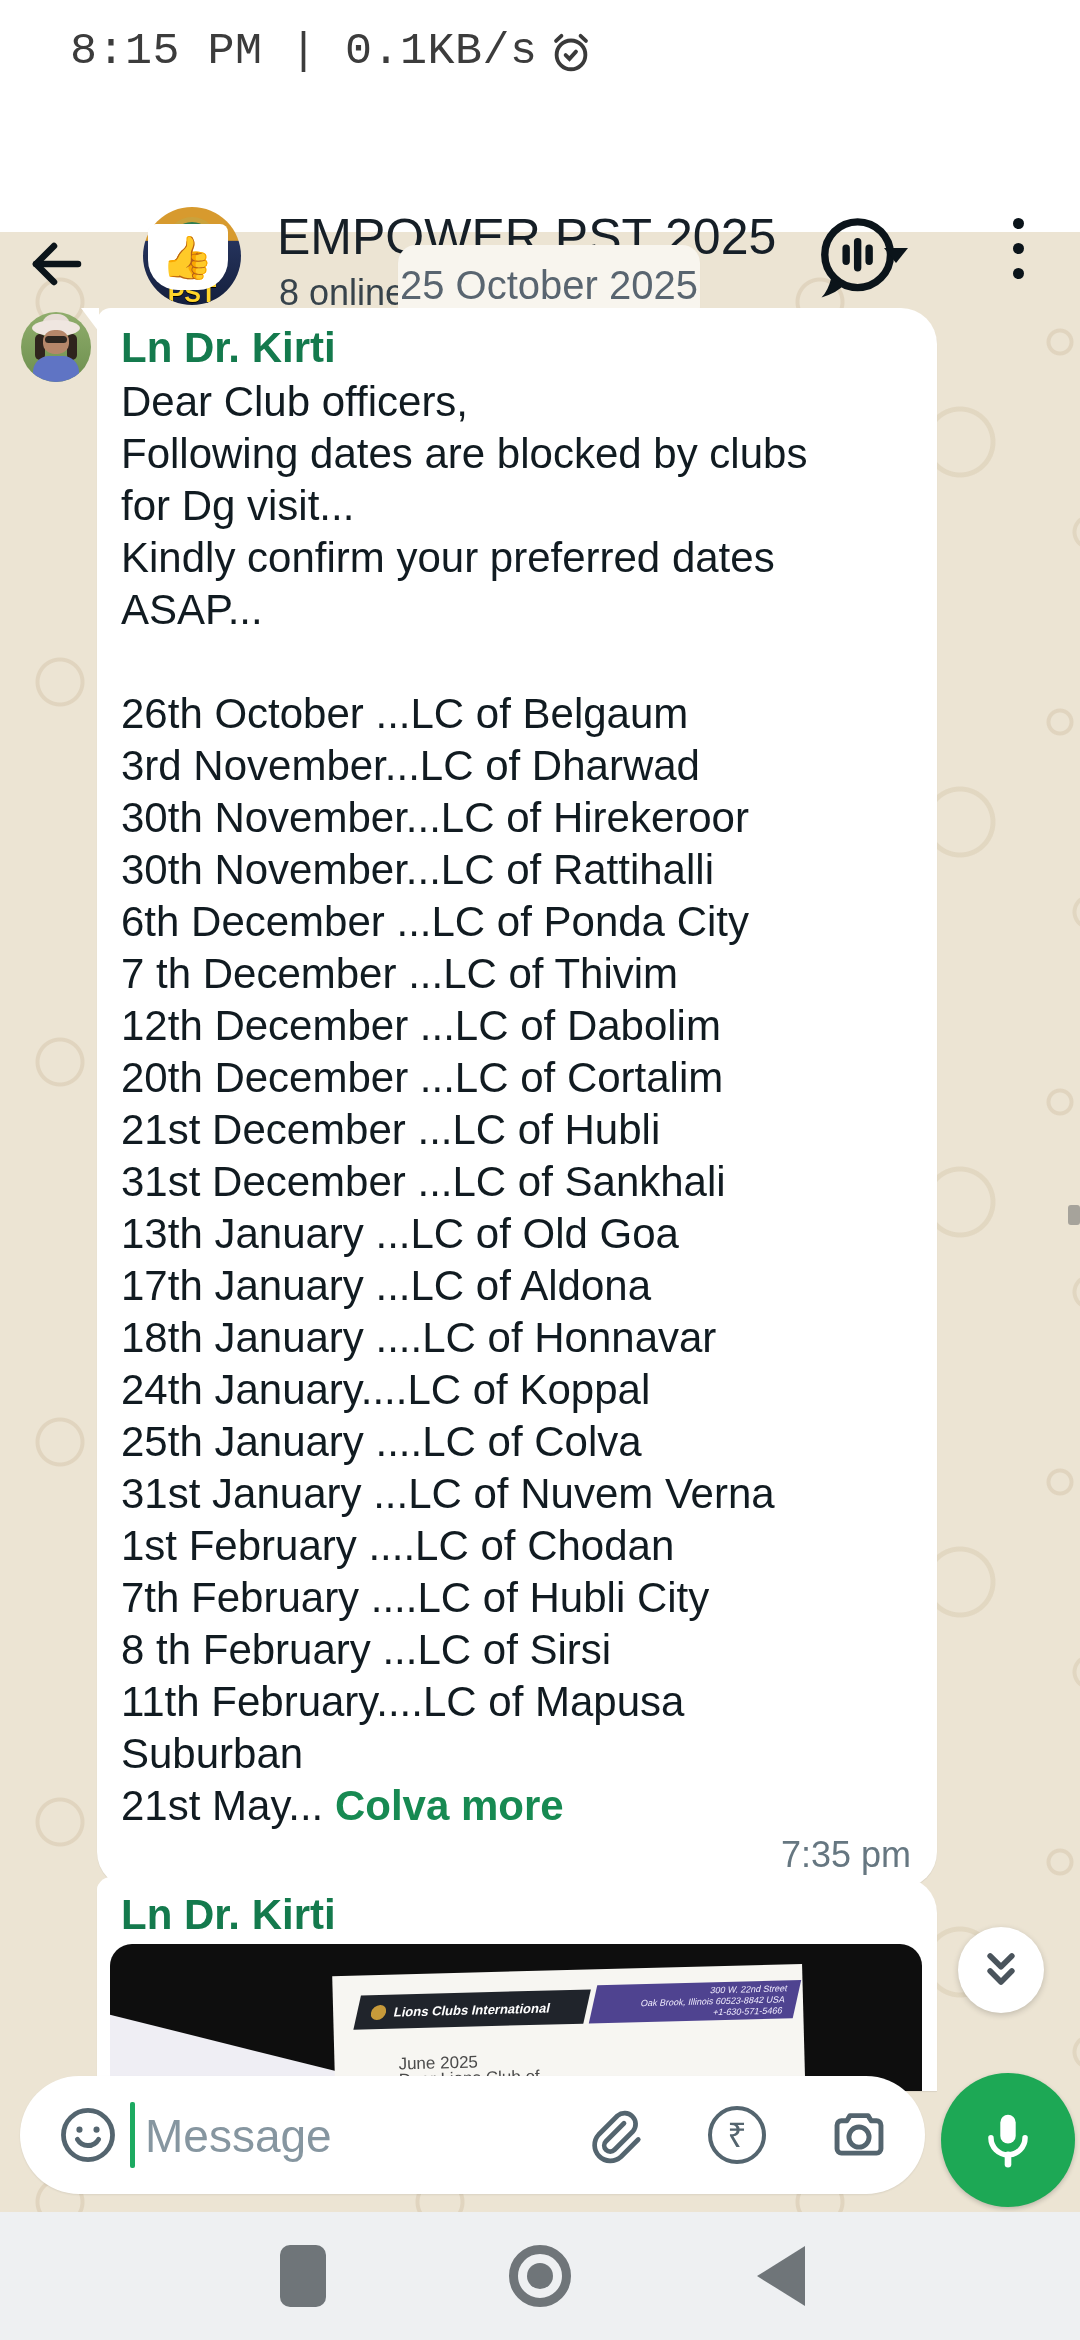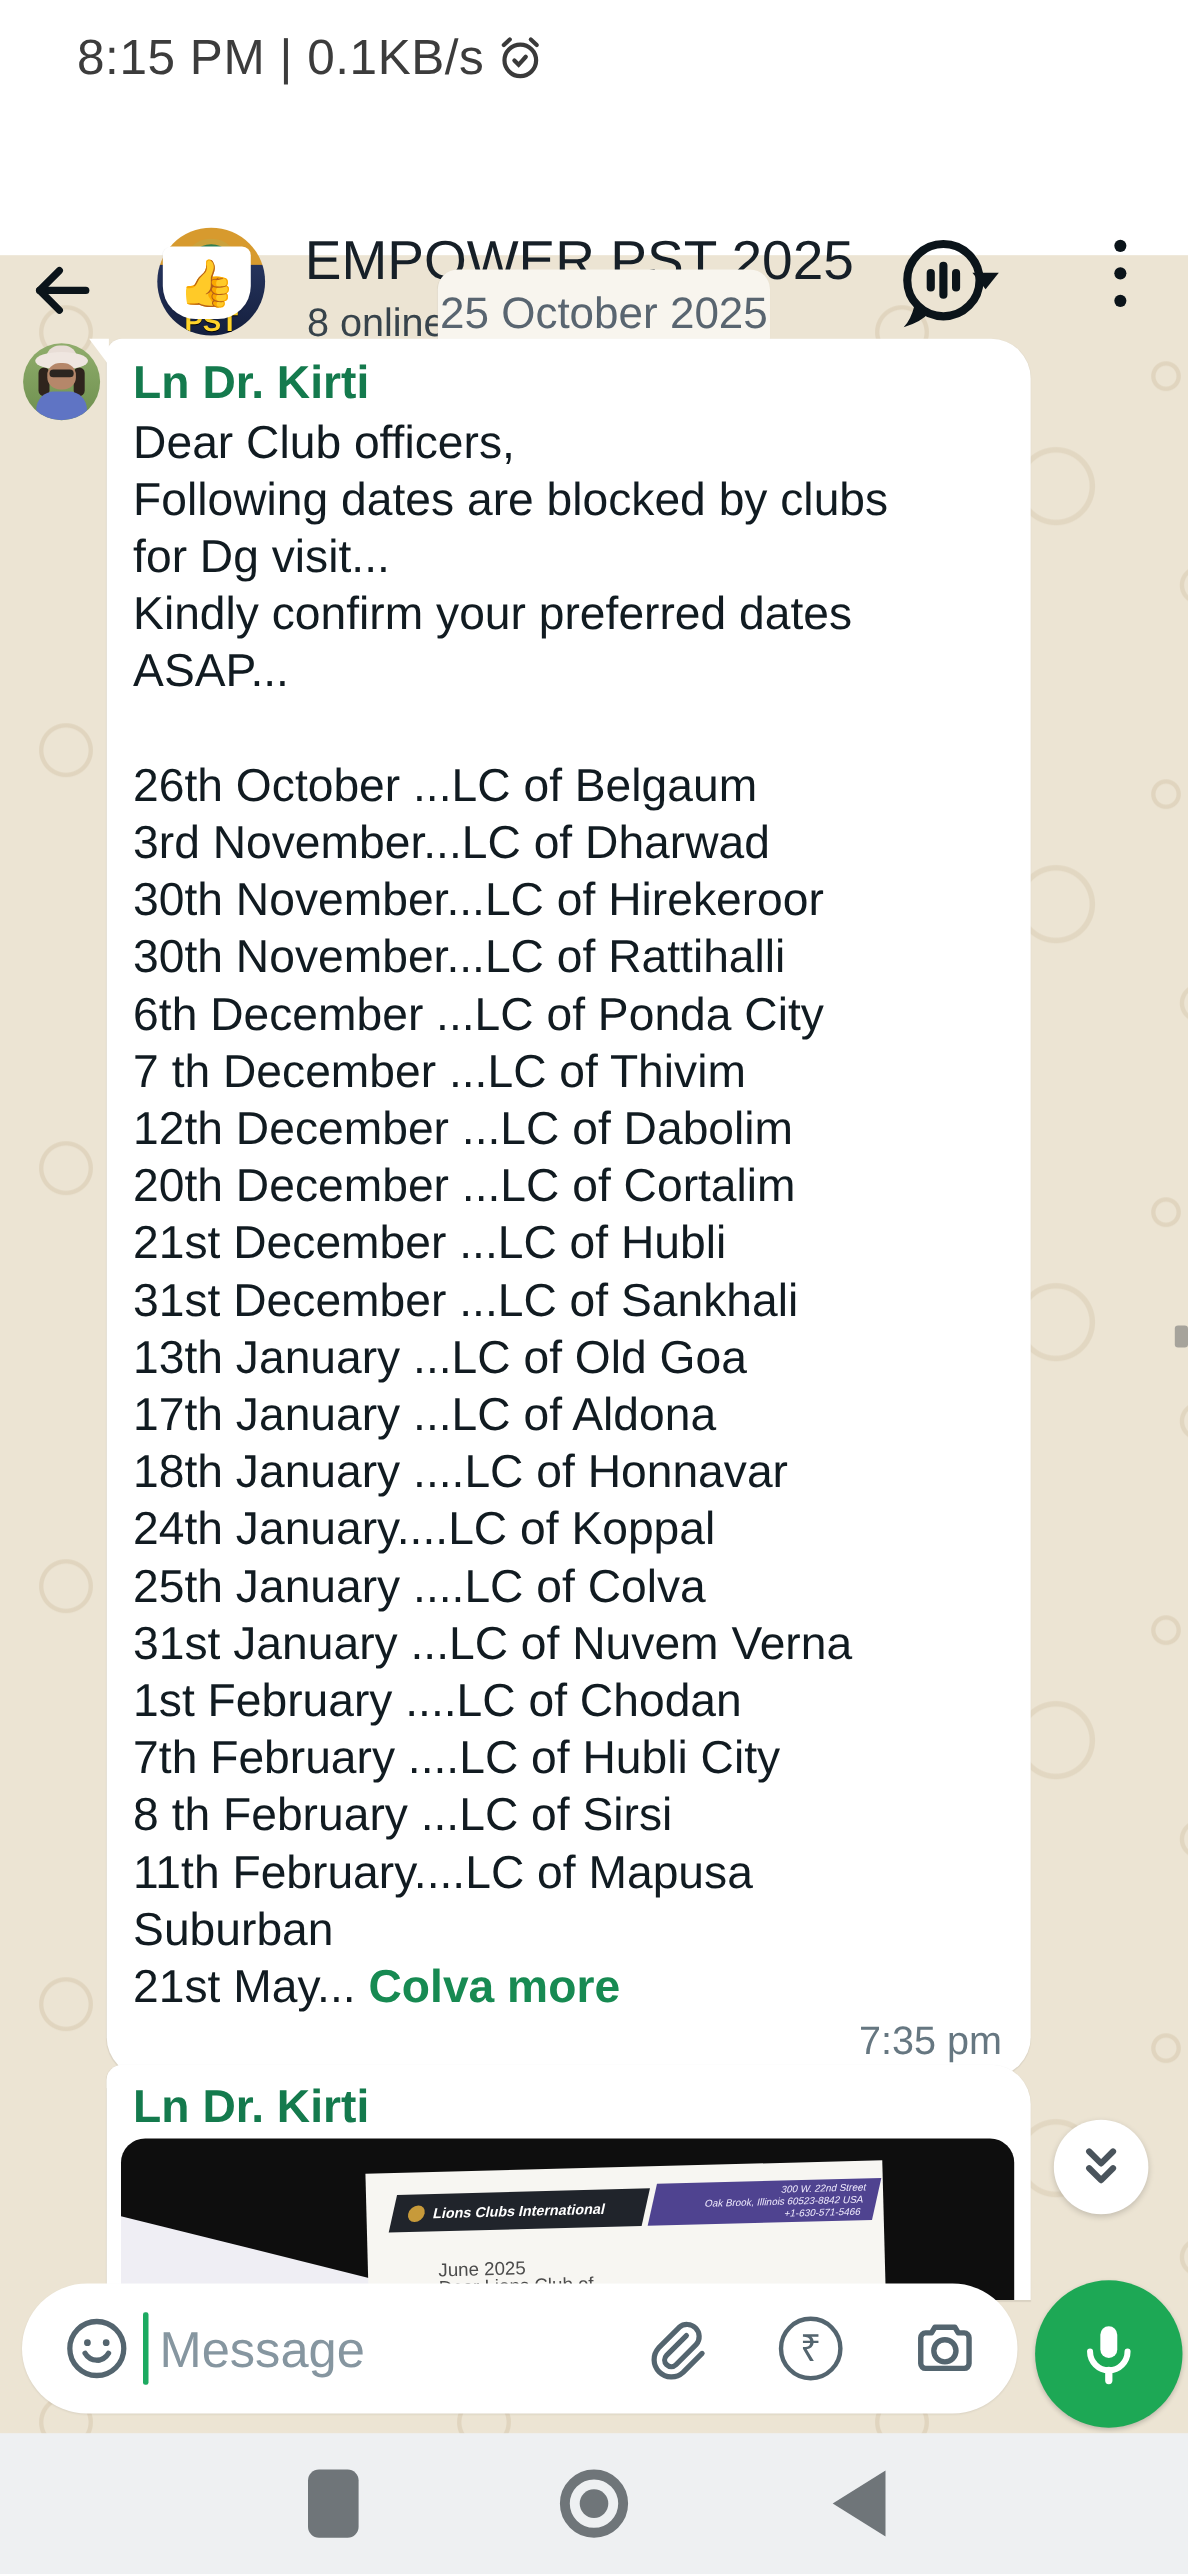--- a/index.html
+++ b/index.html
@@ -16,21 +16,21 @@
     background-image:
       radial-gradient(circle at 60px 70px, transparent 20px, rgba(178,152,110,.20) 21px, rgba(178,152,110,.20) 24px, transparent 25px),
       radial-gradient(circle at 200px 210px, transparent 30px, rgba(178,152,110,.17) 31px, rgba(178,152,110,.17) 35px, transparent 36px),
       radial-gradient(circle at 300px 110px, transparent 9px, rgba(178,152,110,.20) 10px, rgba(178,152,110,.20) 13px, transparent 14px),
       radial-gradient(circle at 120px 320px, transparent 16px, rgba(178,152,110,.17) 17px, rgba(178,152,110,.17) 20px, transparent 21px),
       radial-gradient(circle at 330px 300px, transparent 13px, rgba(178,152,110,.18) 14px, rgba(178,152,110,.18) 17px, transparent 18px);
     background-size:380px 380px;
   }
   
   .statusbar{position:absolute;left:0;top:0;width:1080px;height:100px;background:#ffffff;}
-  .status-left{position:absolute;left:70px;top:26px;display:flex;align-items:center;gap:10px;}
+  .status-left{position:absolute;left:70px;top:26px;display:flex;align-items:center;gap:10px;font-family:Liberation Mono, monospace;}
   .status-time{font-size:45px;color:#3c3c3c;font-weight:500;letter-spacing:.5px;}
   .status-right{position:absolute;right:18px;top:24px;display:flex;align-items:center;gap:12px;height:52px;}
   .sig-bars{display:flex;align-items:flex-end;gap:3px;height:44px;}
   .sig-bars i{display:block;width:7px;background:#2b2b2b;border-radius:1.5px;}
   .vowifi{font-size:21px;line-height:21px;color:#1f1f1f;font-weight:500;}
   .battery{position:relative;width:66px;height:38px;border:4px solid #3a3a3a;border-radius:10px;display:flex;align-items:center;justify-content:center;}
   .battery:after{content:"";position:absolute;right:-10px;top:9px;width:6px;height:16px;background:#3a3a3a;border-radius:0 3px 3px 0;}
   .battery span{font-size:24px;color:#2b2b2b;font-weight:500;}
   
   .header{position:absolute;left:0;top:100px;width:1080px;height:132px;background:#ffffff;}

